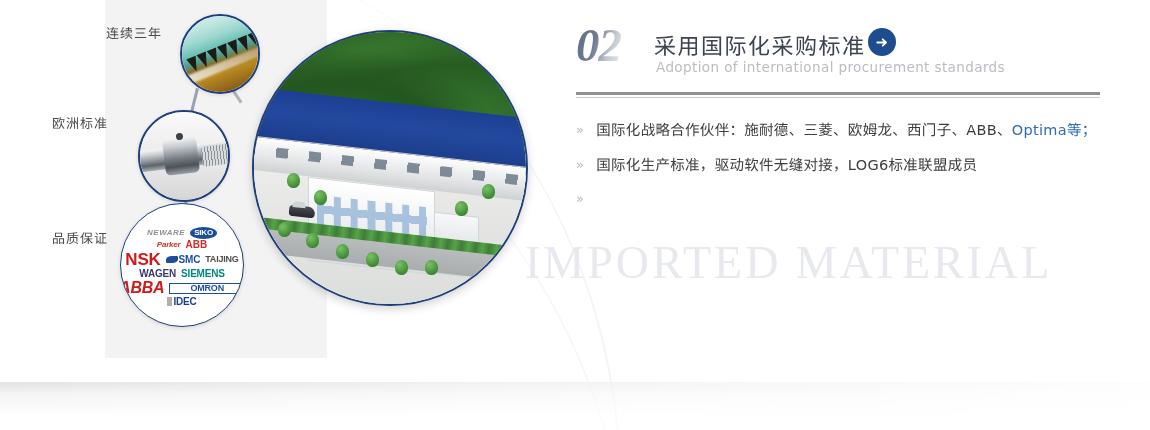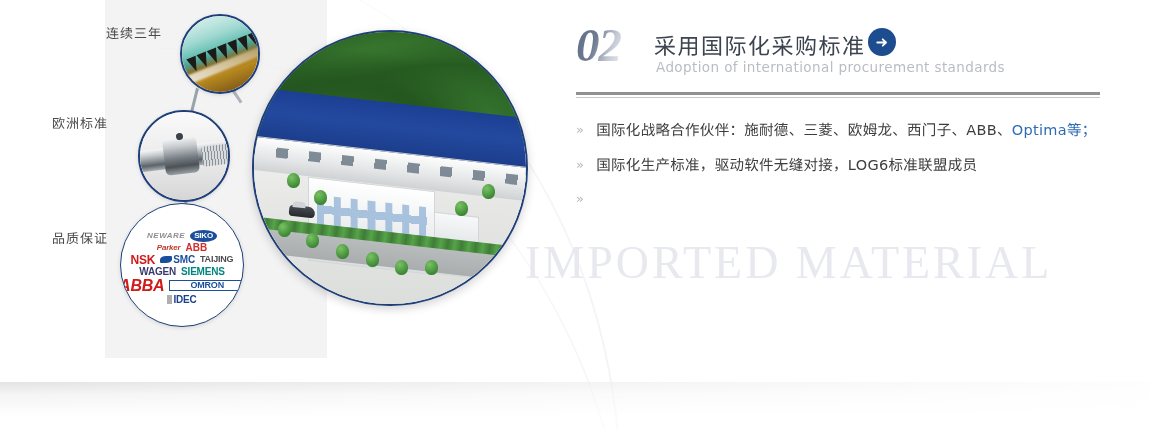--- a/index.html
+++ b/index.html
@@ -197,21 +197,21 @@
   .lg {
     font-size: 9px;
     font-weight: 700;
     white-space: nowrap;
     letter-spacing: -0.2px;
   }
   .lg-neware  { font-size: 8px; color: #8d8f92; font-style: italic; letter-spacing: .5px;}
   .lg-siko    { font-size: 8px; color:#fff; background:#1b4f9c; border-radius:50%; padding:2px 4px; }
   .lg-parker  { font-size: 8px; color:#c0392b; font-style: italic; }
   .lg-abb     { font-size: 10px; color:#d12d2d; letter-spacing: 0px;}
-  .lg-nsk     { font-size: 12px; color:#cf1b1b; }
+  .lg-nsk     { font-size: 17px; color:#cf1b1b; }
   .lg-smc     { font-size: 10px; color:#1b4f9c; }
   .lg-smc-mark{ display:inline-block; width:12px; height:7px; background:#1b4f9c;
                 border-radius:50% 10% 50% 10%; vertical-align:middle; margin-right:1px;}
   .lg-taijing { font-size: 9px; color:#4d4d4d; }
   .lg-wagen   { font-size: 10px; color:#3a3a6e; }
   .lg-siemens { font-size: 10px; color:#00867d; }
   .lg-abba    { font-size: 16px; color:#cf1b1b; font-style: italic; }
   .lg-omron   { font-size: 9px; color:#1b4f9c; border:1.5px solid #1b4f9c; padding:0 20px; }
   .lg-idec    { font-size: 10px; color:#1b3f8f; }
   .lg-idec-mark{ display:inline-block; width:5px; height:9px; background:#b0b0b0; vertical-align:-1px; margin-right:1px;}

